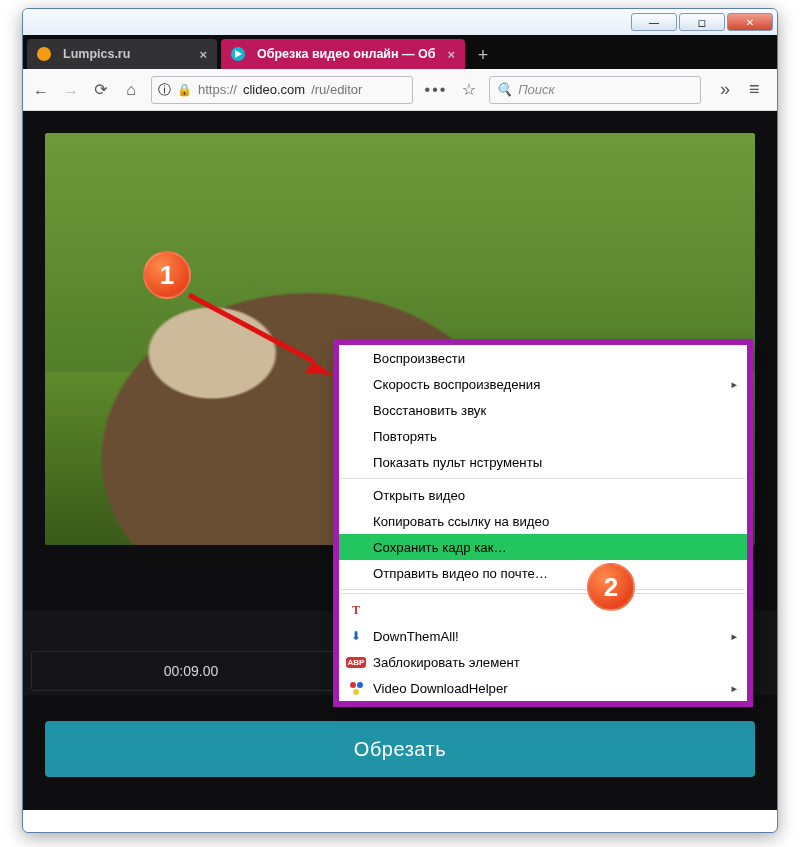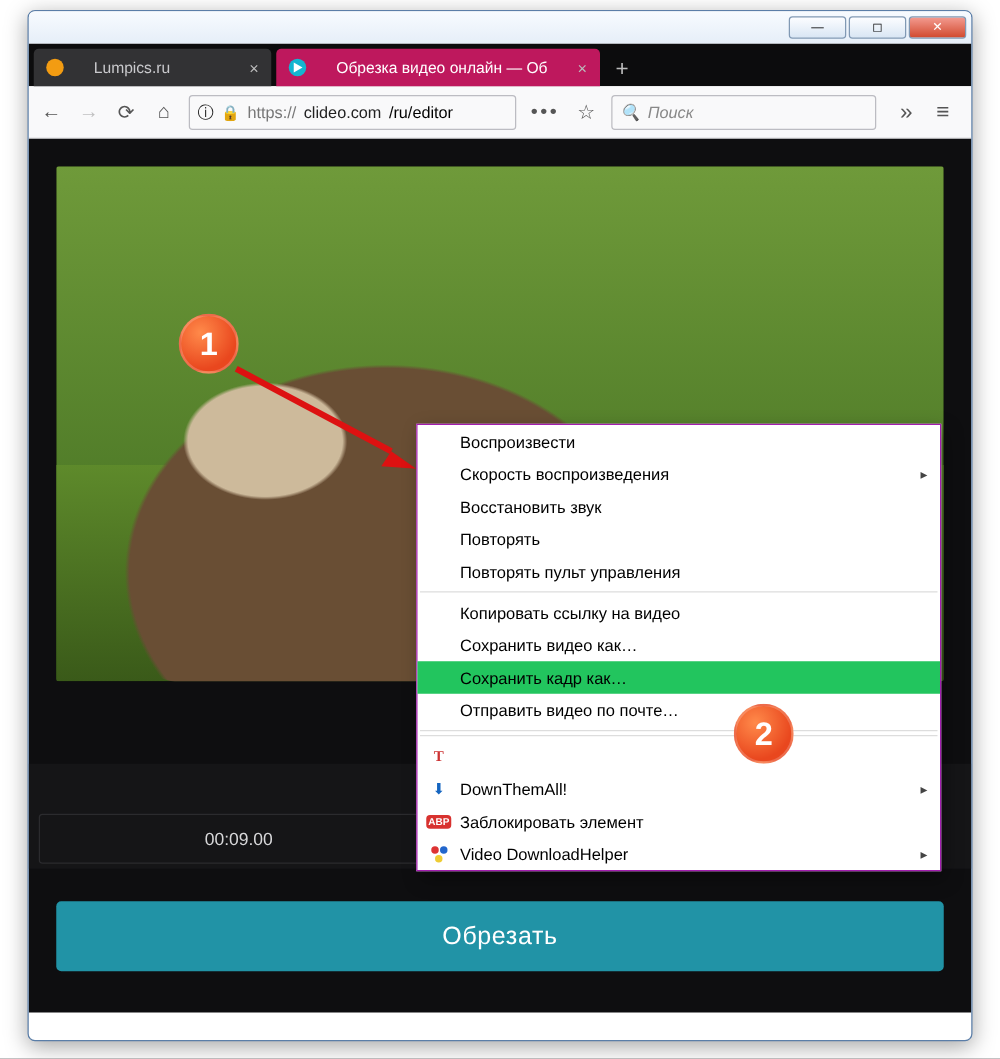--- a/index.html
+++ b/index.html
@@ -25,23 +25,23 @@
     height:22px; display:flex; align-items:center; gap:10px; padding:0 8px;
     font-size:12.5px; background:#f4f7fb;
   }
   .menubar span u{text-decoration:underline;}
 
   .tabstrip {
     height:34px; background:#0c0c0d; display:flex; align-items:flex-end; padding:4px 4px 0;
   }
   .tab {
     height:30px; background:#323234; color:#c9c9cc; font-size:12.5px;
-    display:flex; align-items:center; gap:24px; padding:0 10px;
+    display:flex; align-items:center; gap:12px; padding:0 10px;
     border-top-left-radius:4px;border-top-right-radius:4px; min-width:190px;
-    margin-right:4px; position:relative;
+    margin-right:4px; position:relative;font-weight:bold;
   }
   .tab.active{background:#be185d;color:#fff;}
   .tab .favicon{width:14px;height:14px;border-radius:50%;display:inline-block;}
   .tab .close{margin-left:auto;font-size:13px;color:#bbb;}
   .newtab{width:28px;height:28px;display:flex;align-items:center;justify-content:center;color:#bbb;font-size:18px;}
 
   .navbar{
     height:42px; background:#f9f9fa; display:flex;align-items:center;gap:10px;padding:0 8px;
     border-bottom:1px solid #dcdcde;
   }
@@ -69,21 +69,21 @@
   .annot-1{position:absolute;left:120px;top:140px;width:48px;height:48px;border-radius:50%;
     background:radial-gradient(circle at 35% 30%, #ff8a4a, #e9471e 70%);
     display:flex;align-items:center;justify-content:center;color:#fff;font-size:26px;font-weight:bold;border:2px solid #fff3;z-index:20;}
   .arrow{position:absolute;left:160px;top:178px;width:158px;height:90px;z-index:20;}
   .arrow line{stroke:#d11; stroke-width:5;}
   .arrow polygon{fill:#d11;}
   .annot-2{position:absolute;left:564px;top:452px;width:48px;height:48px;border-radius:50%;
     background:radial-gradient(circle at 35% 30%, #ff8a4a, #e9471e 70%);
     display:flex;align-items:center;justify-content:center;color:#fff;font-size:26px;font-weight:bold;border:2px solid #fff3;z-index:60;}
 
-  .ctx{position:absolute;left:310px;top:228px;width:420px;background:#fff;border:1px solid #a21caf;
+  .ctx{position:absolute;left:310px;top:228px;width:420px;background:#fff;border:6px solid #a21caf;
     box-shadow:4px 6px 14px rgba(0,0,0,.35);font-size:13.2px;color:#000;z-index:50;}
   .ctx .row{display:flex;align-items:center;height:26px;padding:0 28px 0 34px;position:relative;white-space:nowrap;}
   .ctx .row.hi{background:#22c55e;}
   .ctx .sep{height:1px;background:#ddd;margin:3px 2px;}
   .ctx .sub::after{content:"▸";position:absolute;right:10px;color:#444;font-size:11px;}
   .ctx .ico{position:absolute;left:8px;width:18px;height:18px;display:flex;align-items:center;justify-content:center;font-size:12px;}
   .ico-T{color:#c33;font-family:Georgia,serif;font-weight:bold;}
   .ico-dta{color:#1565c0;}
   .ico-abp{background:#d8322f;color:#fff;border-radius:3px;font-size:8px;font-weight:bold;padding:1px 2px;}
   .ico-vdh{position:relative;}
@@ -132,21 +132,21 @@
   <div class="navbar">
     <div class="nav-ico">←</div>
     <div class="nav-ico" style="opacity:.35">→</div>
     <div class="nav-ico">⟳</div>
     <div class="nav-ico">⌂</div>
     <div class="addr">
       <span>ⓘ</span>
       <span class="lock">🔒</span>
       <span style="color:#777">https://</span>
         <span>clideo.com</span>
-        <span style="color:#000000">/ru/editor</span>
+        <span style="color:#737373">/ru/editor</span>
     </div>
     <div class="dots">•••</div>
     <div class="nav-ico star">☆</div>
     <div class="search">
       <span>🔍</span>
       <span>Поиск</span>
     </div>
     <div class="chev">»</div>
     <div class="ham">≡</div>
   </div>
@@ -172,28 +172,28 @@
       <div class="row sub">
           <span>Скорость воспроизведения</span>
         </div>
       <div class="row">
           <span>Восстановить звук</span>
         </div>
       <div class="row">
           <span>Повторять</span>
         </div>
       <div class="row">
-          <span>Повторять пульт управления</span>
+          <span>Показать пульт нструменты</span>
         </div>
       <div class="sep"></div>
       <div class="row">
+          <span>Открыть видео</span>
+        </div>
+      <div class="row">
           <span>Копировать ссылку на видео</span>
-        </div>
-      <div class="row">
-          <span>Сохранить видео как…</span>
         </div>
       <div class="row hi">
           <span>Сохранить кадр как…</span>
         </div>
       <div class="row">
           <span>Отправить видео по почте…</span>
         </div>
       <div class="sep"></div>
       <div class="sep"></div>
       <div class="row">

